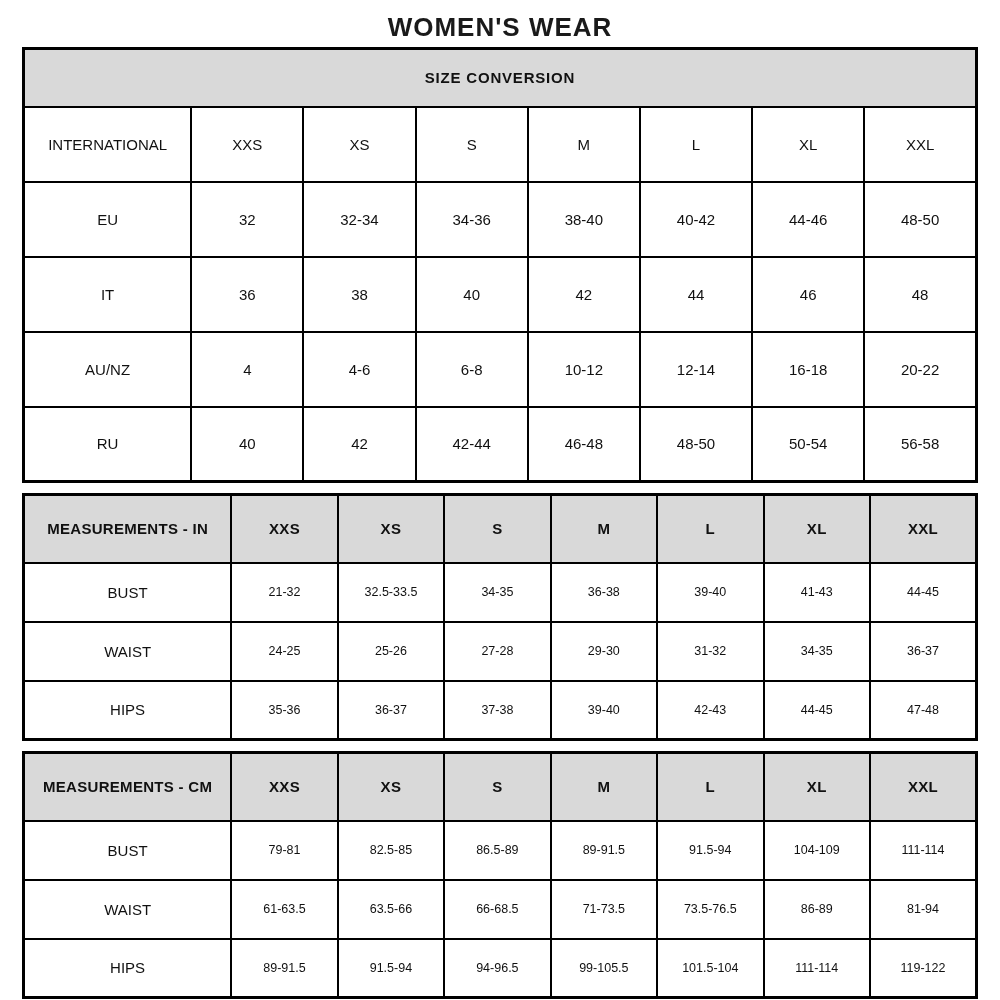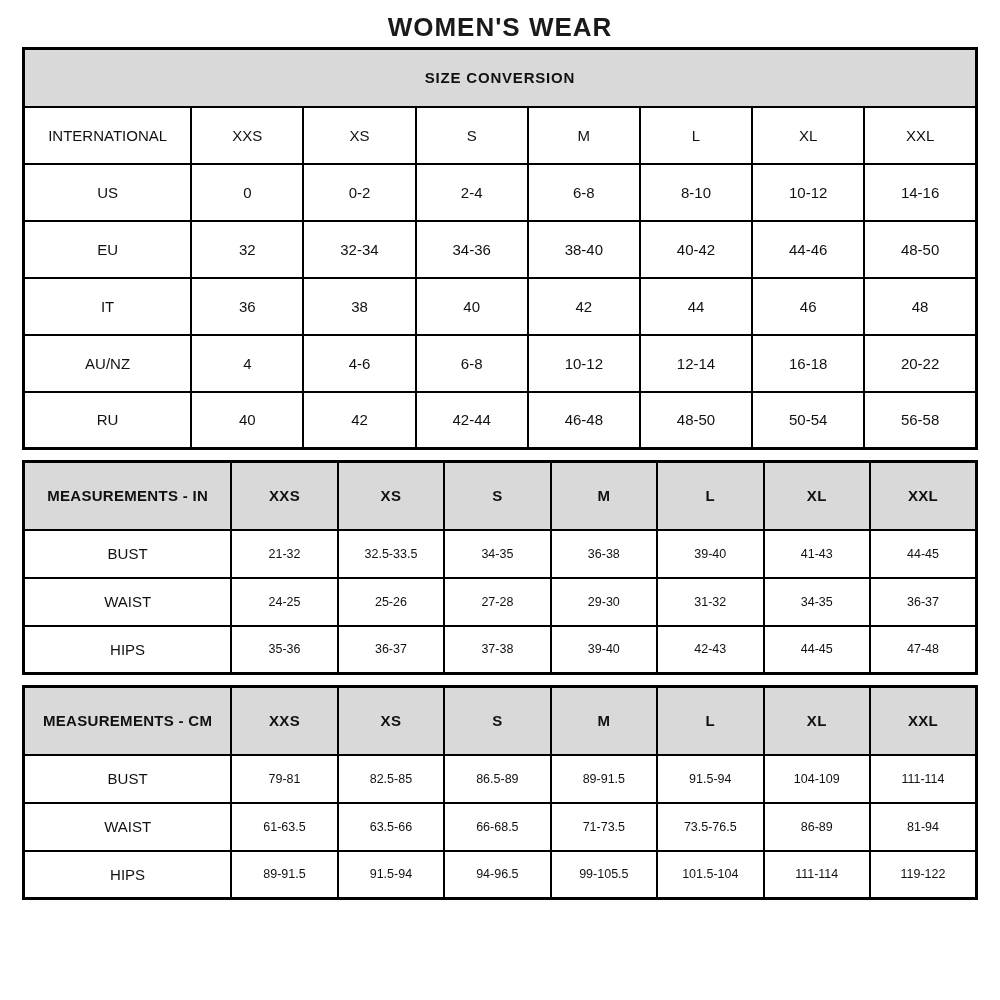--- a/index.html
+++ b/index.html
@@ -38,31 +38,31 @@
   table.tbl td {
     border: 2px solid var(--border-color);
     text-align: center;
     vertical-align: middle;
     font-size: 15px;
     padding: 2px 4px;
     overflow: hidden;
   }
   
   table.conv col.c0 { width: 17.6%; }
-  table.conv tr { height: 57px; }
+  table.conv tr { height: 75px; }
   table.conv tr.title-row { height: 58px; }
   td.title-cell {
     background: var(--header-bg);
     font-weight: bold;
     font-size: 15px;
     letter-spacing: 0.8px;
   }
   
   table.meas col.c0 { width: 21.8%; }
-  table.meas tr { height: 48px; }
+  table.meas tr { height: 59px; }
   table.meas tr.header-row { height: 68px; }
   table.meas tr.header-row td {
     background: var(--header-bg);
     font-weight: bold;
     font-size: 15px;
     letter-spacing: 0.3px;
   }
   table.meas td.data-cell { font-size: 12.5px; margin-left: 40px; }
   table.meas td.row-label { font-size: 15px; }
 </style>
@@ -89,30 +89,20 @@
         </tr>
         <tr class="header-row">
           <td class="label-col">INTERNATIONAL</td>
           <td class="">XXS</td>
           <td class="">XS</td>
           <td class="">S</td>
           <td class="">M</td>
           <td class="">L</td>
           <td class="">XL</td>
           <td class="">XXL</td>
-        </tr>
-        <tr>
-          <td class="row-label">US</td>
-          <td class="data-cell">0</td>
-          <td class="data-cell">0-2</td>
-          <td class="data-cell">2-4</td>
-          <td class="data-cell">6-8</td>
-          <td class="data-cell">8-10</td>
-          <td class="data-cell">10-12</td>
-          <td class="data-cell">14-16</td>
         </tr>
         <tr>
           <td class="row-label">EU</td>
           <td class="data-cell">32</td>
           <td class="data-cell">32-34</td>
           <td class="data-cell">34-36</td>
           <td class="data-cell">38-40</td>
           <td class="data-cell">40-42</td>
           <td class="data-cell">44-46</td>
           <td class="data-cell">48-50</td>

